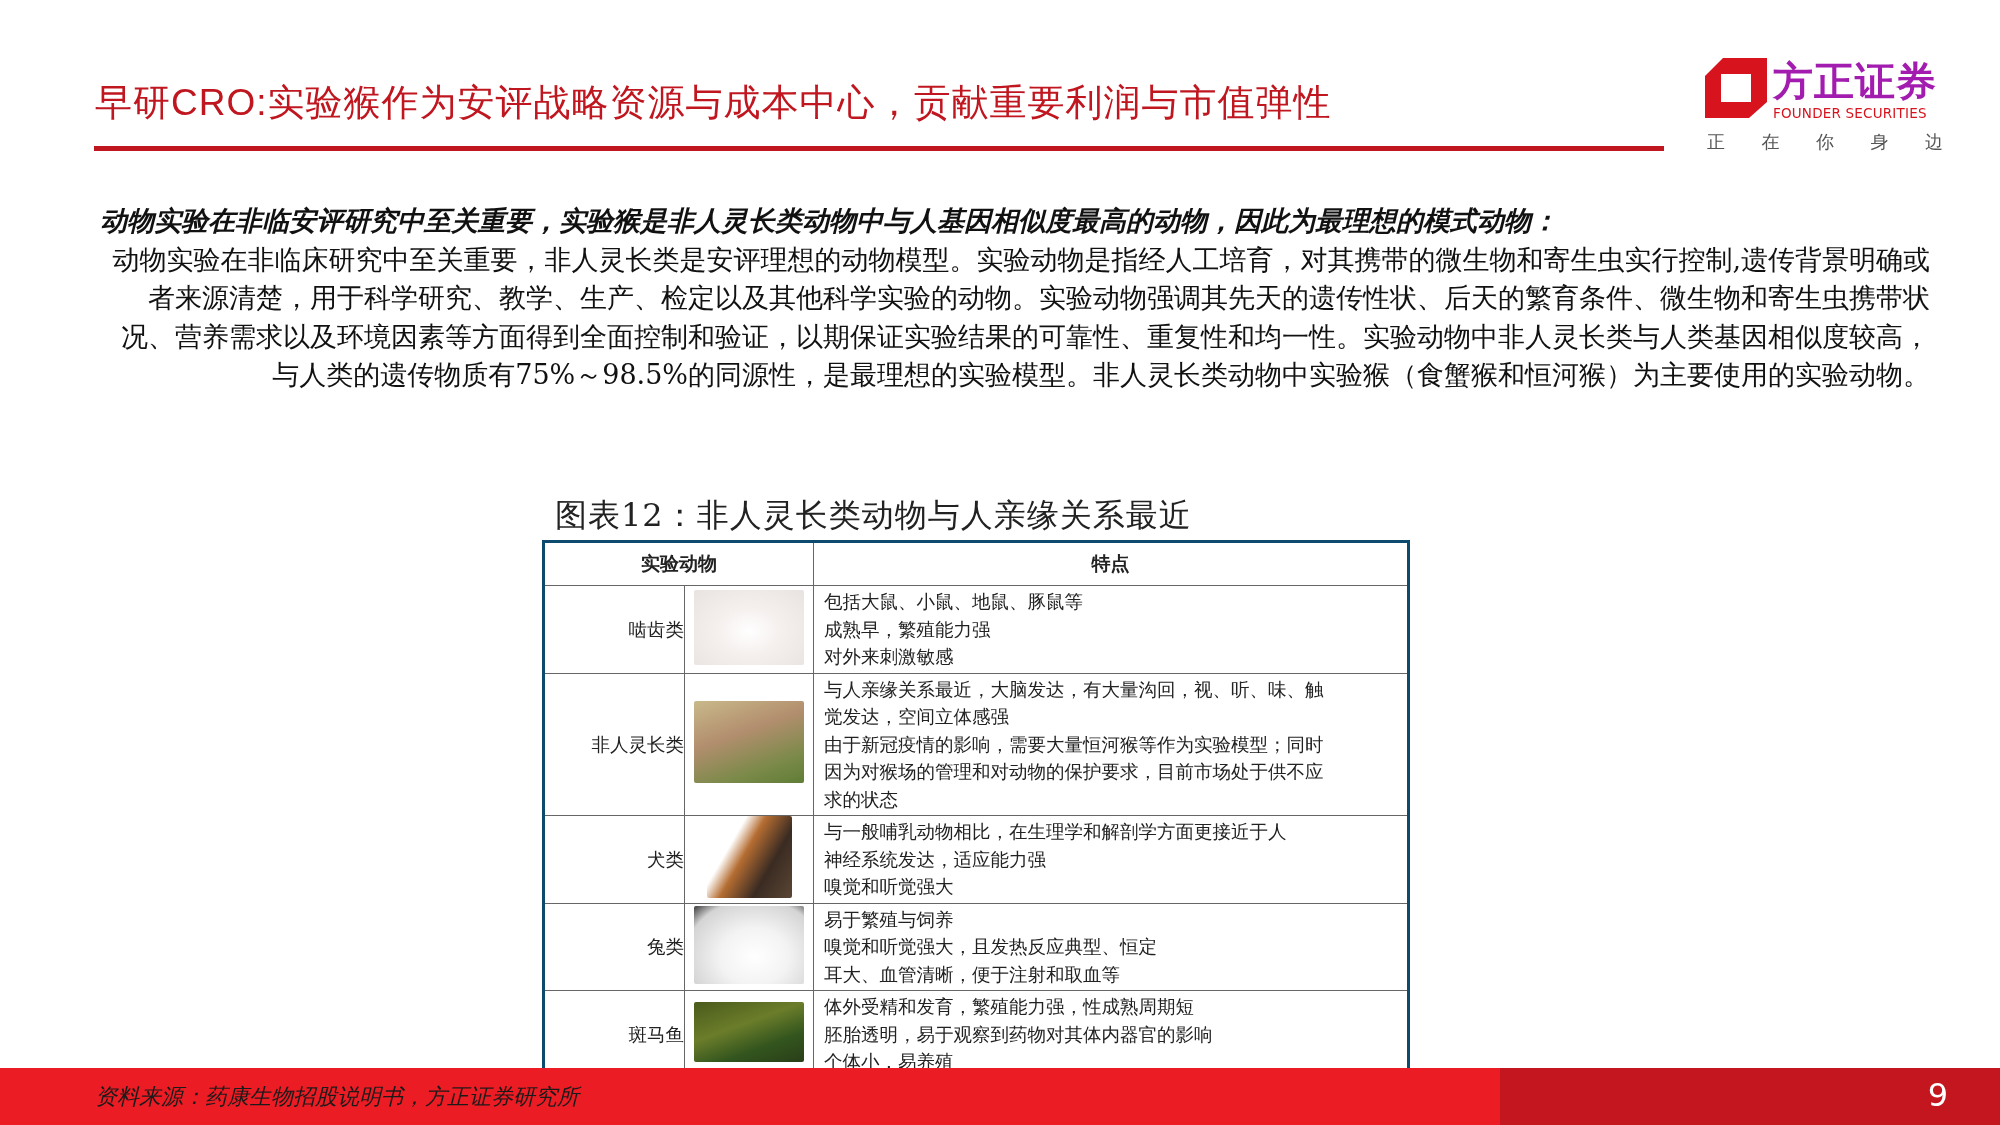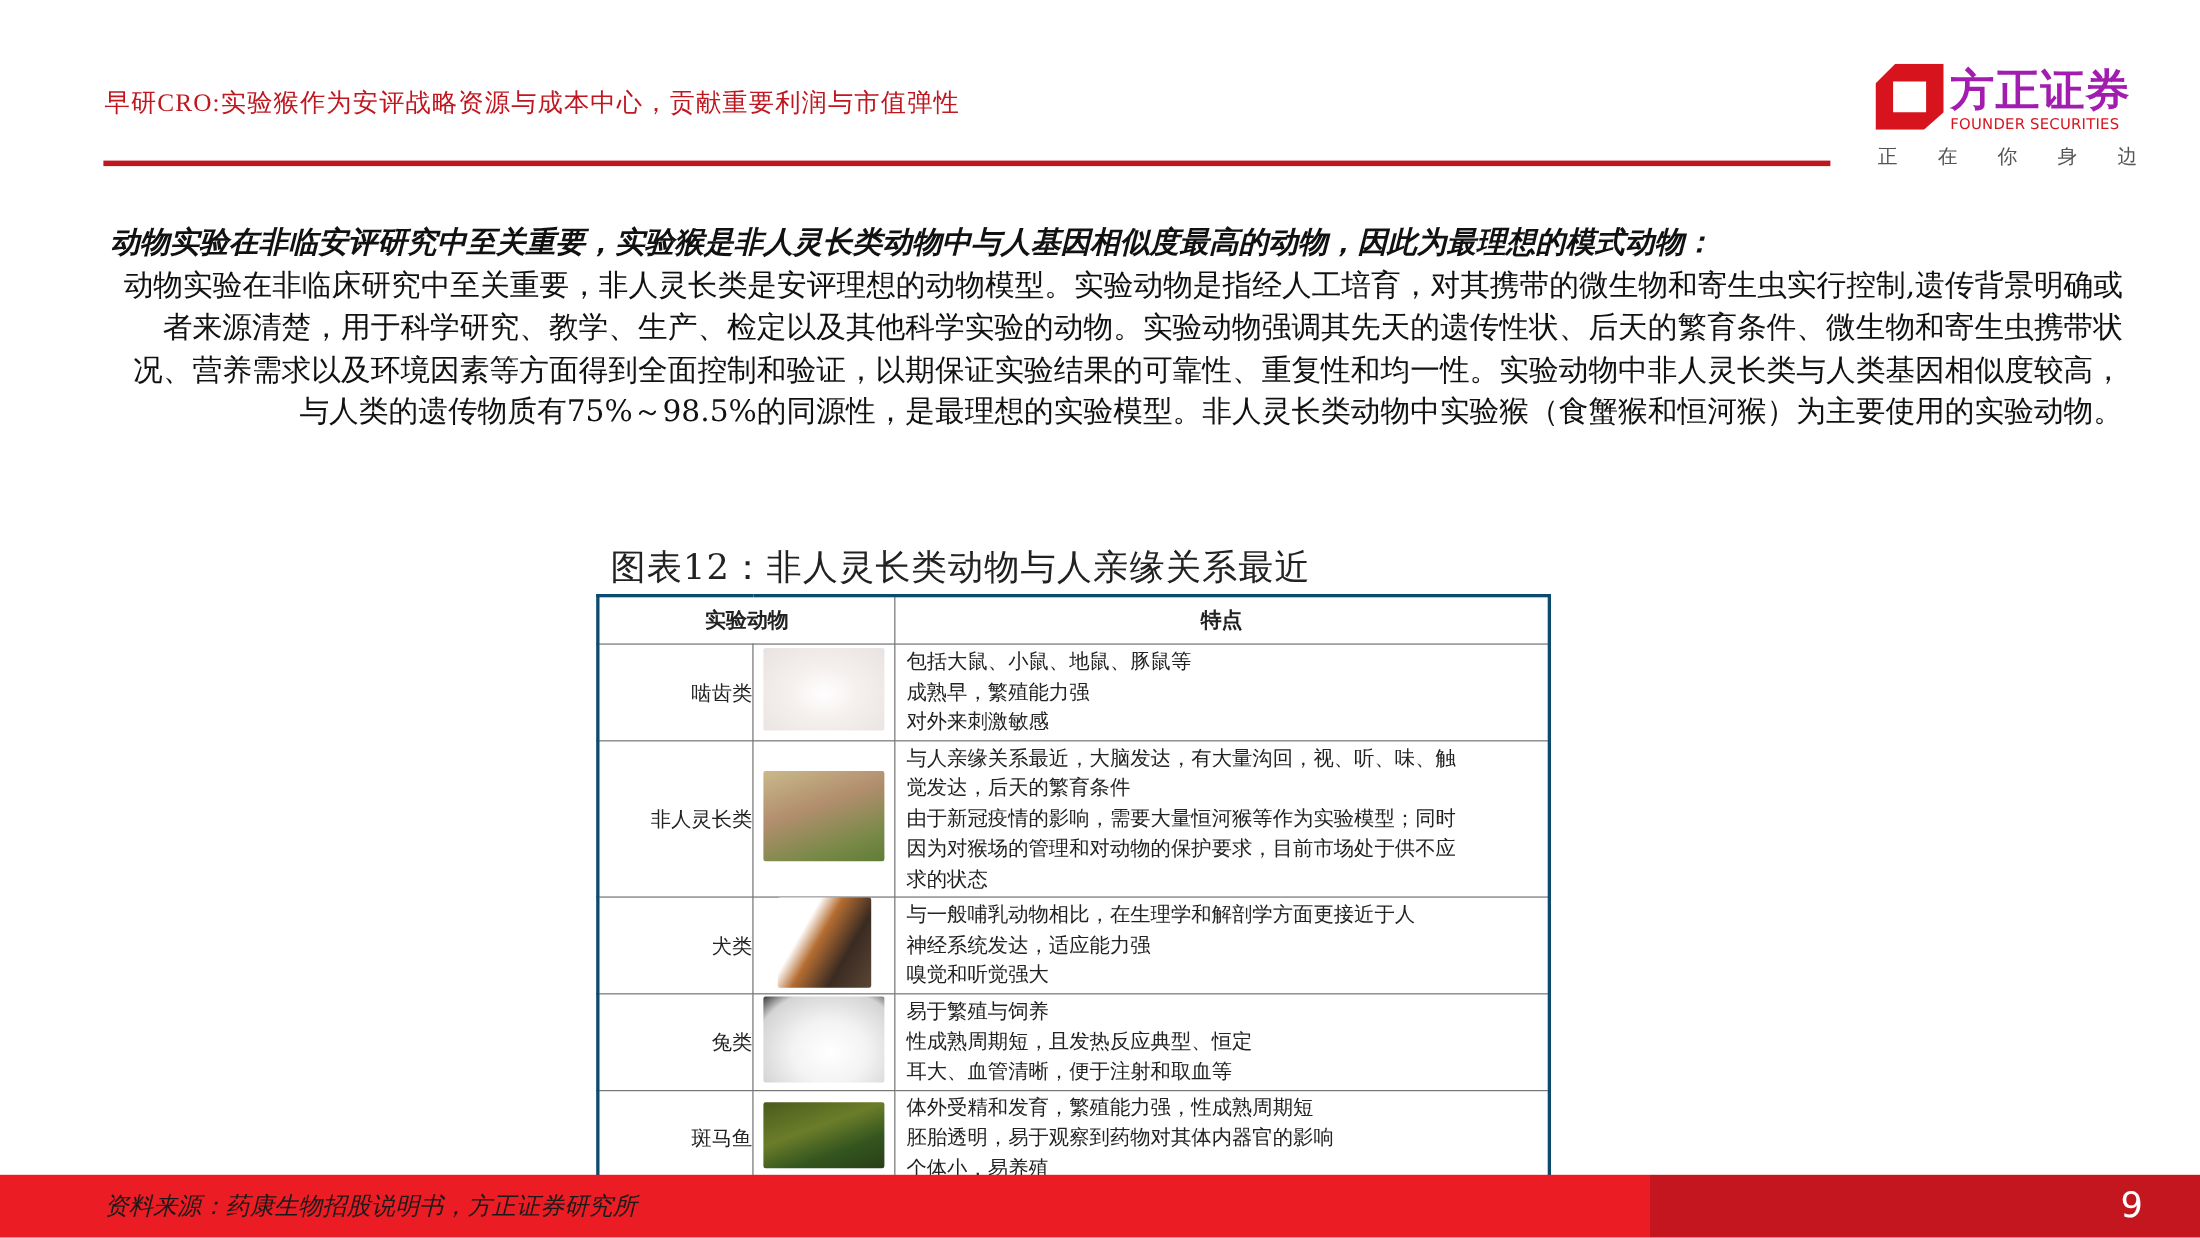--- a/index.html
+++ b/index.html
@@ -1,17 +1,17 @@
 <!DOCTYPE html>
 <html><head>
 <meta charset="utf-8">
 <style>
   html, body { margin:0; padding:0; }
   body { width:2000px; height:1125px; position:relative; overflow:hidden; background:#ffffff; font-family:"DejaVu Sans", sans-serif; }
-  .title { position:absolute; left:95px; top:78px; font-family:Liberation Serif, serif; font-size:23px; color:#c0161f; letter-spacing:1px; white-space:nowrap; }
+  .title { position:absolute; left:95px; top:78px; font-family:Liberation Sans, sans-serif; font-size:37px; color:#c0161f; letter-spacing:1px; white-space:nowrap; }
   .title-rule { position:absolute; left:94px; top:146px; width:1570px; height:5px; background:#c0161f; }
   .logo { position:absolute; left:1705px; top:56px; width:240px; height:100px; }
   .logo-mark { position:absolute; left:0; top:2px; width:62px; height:60px; }
   .logo-cn { position:absolute; left:68px; top:-2px; font-size:40px; font-weight:bold; color:#a21caf; letter-spacing:1px; white-space:nowrap; }
   .logo-en { position:absolute; left:68px; top:49px; font-size:13.5px; font-weight:normal; color:#d7141e; white-space:nowrap; letter-spacing:0.2px; }
   .logo-tag { position:absolute; left:2px; top:74px; width:236px; display:flex; justify-content:space-between; font-size:18px; color:#555; }
   .body { position:absolute; left:100px; top:202px; width:1830px; font-family:"DejaVu Serif", serif; font-size:27px; line-height:38.5px; color:#111; }
   .body .lead { font-weight:bold; white-space:nowrap;font-style:italic; }
   .body p { margin:0;text-align:right; }
   .caption { position:absolute; left:555px; top:494px; font-family:"DejaVu Serif", serif; font-size:32px; color:#222; letter-spacing:1px; white-space:nowrap; }
@@ -80,41 +80,41 @@
         <div>包括大鼠、小鼠、地鼠、豚鼠等</div>
         <div>成熟早，繁殖能力强</div>
         <div>对外来刺激敏感</div>
       </td>
     </tr>
     <tr style="height:142px;">
       <td class="name">非人灵长类</td>
       <td class="pic"><span class="photo monkey"></span></td>
       <td class="feat">
         <div>与人亲缘关系最近，大脑发达，有大量沟回，视、听、味、触</div>
-        <div>觉发达，后天的繁育条件</div>
+        <div>觉发达，空间立体感强</div>
         <div>由于新冠疫情的影响，需要大量恒河猴等作为实验模型；同时</div>
         <div>因为对猴场的管理和对动物的保护要求，目前市场处于供不应</div>
         <div>求的状态</div>
       </td>
     </tr>
     <tr style="height:83px;">
       <td class="name">犬类</td>
       <td class="pic"><span class="photo dog"></span></td>
       <td class="feat">
         <div>与一般哺乳动物相比，在生理学和解剖学方面更接近于人</div>
         <div>神经系统发达，适应能力强</div>
         <div>嗅觉和听觉强大</div>
       </td>
     </tr>
     <tr style="height:85px;">
       <td class="name">兔类</td>
       <td class="pic"><span class="photo rabbit"></span></td>
       <td class="feat">
         <div>易于繁殖与饲养</div>
-        <div>性成熟周期短，且发热反应典型、恒定</div>
+        <div>嗅觉和听觉强大，且发热反应典型、恒定</div>
         <div>耳大、血管清晰，便于注射和取血等</div>
       </td>
     </tr>
     <tr style="height:85px;">
       <td class="name">斑马鱼</td>
       <td class="pic"><span class="photo fish"></span></td>
       <td class="feat">
         <div>体外受精和发育，繁殖能力强，性成熟周期短</div>
         <div>胚胎透明，易于观察到药物对其体内器官的影响</div>
         <div>个体小，易养殖</div>

